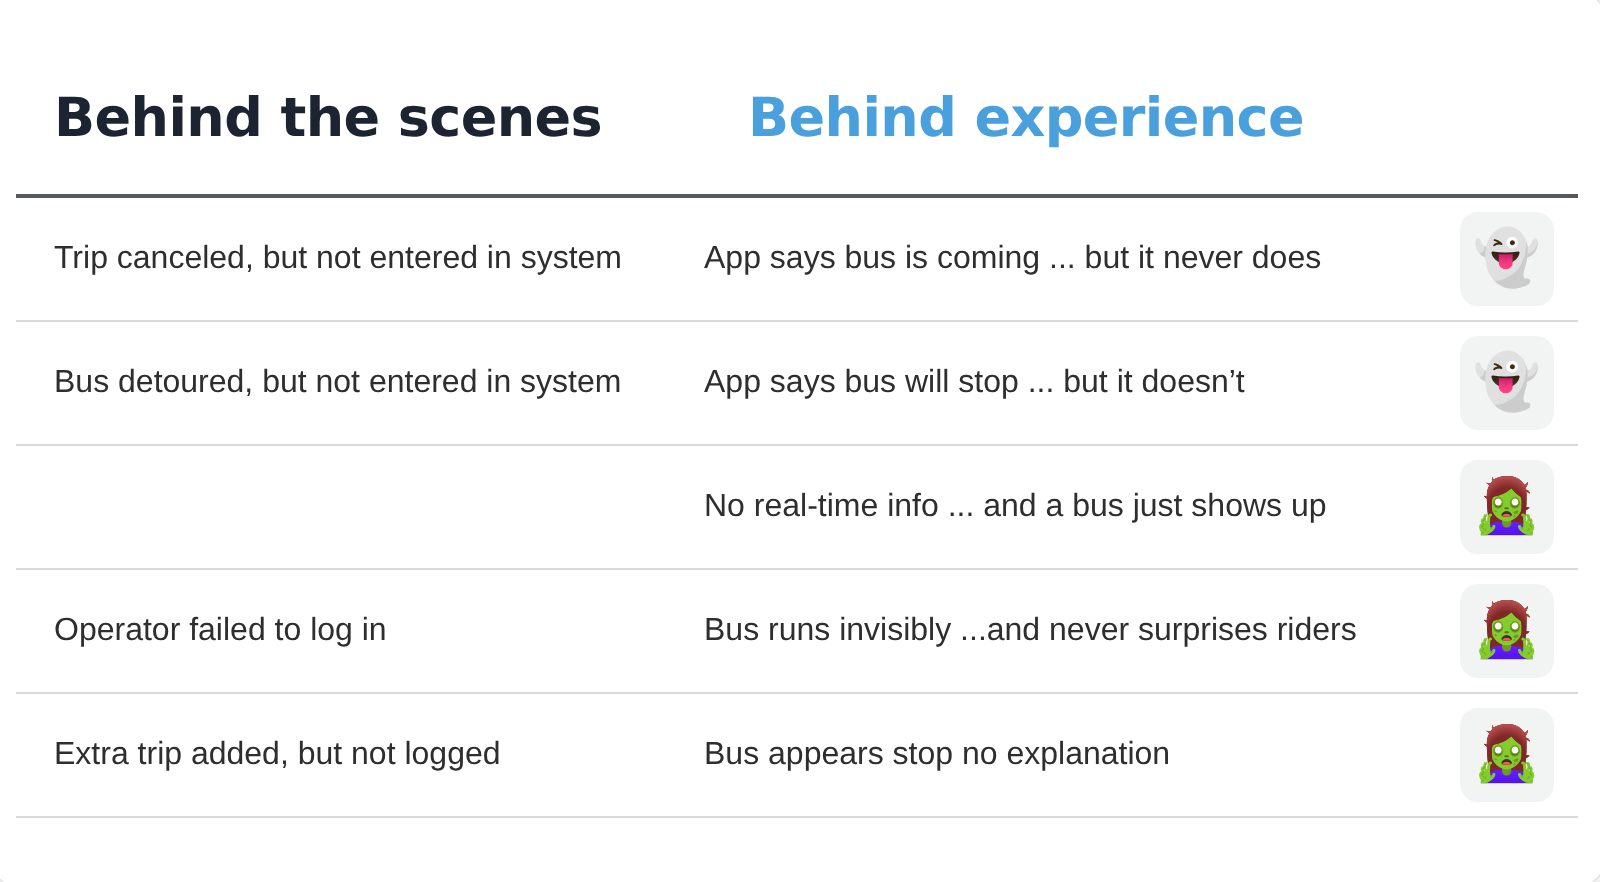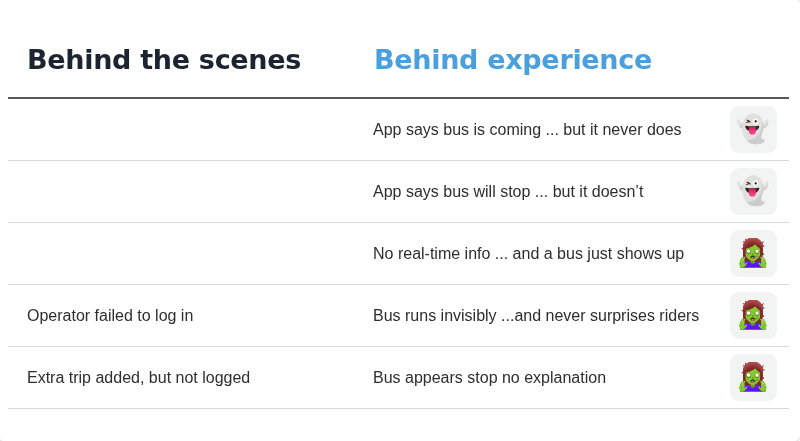--- a/index.html
+++ b/index.html
@@ -70,21 +70,21 @@
       position: absolute;
       top: 0;
       height: 61px;
       line-height: 61px;
       font-family: "Liberation Sans", sans-serif;
       font-size: 16px;
       color: #2e2e2e;
       white-space: nowrap;
     }
     .cell-left { left: 27px; }
-    .cell-right { left: 373px; }
+    .cell-right { left: 352px; }
     .icon-badge {
       position: absolute;
       left: 730px;
       top: 7px;
       width: 47px;
       height: 47px;
       border-radius: 9px;
       background: #f2f3f3;
       display: flex;
       align-items: center;
@@ -99,25 +99,27 @@
 <div class="card"></div>
 
 <div class="header">
   <div class="header-col header-left">Behind the scenes</div>
   <div class="header-col header-right">Behind experience</div>
   <div class="header-rule"></div>
 </div>
 
 <div class="rows">
   <div class="row">
+    <div class="cell cell-left">Trip canceled, but not entered in system</div>
     <div class="cell cell-right">App says bus is coming ... but it never does</div>
     <div class="icon-badge">👻</div>
     <div class="row-sep"></div>
   </div>
   <div class="row">
+    <div class="cell cell-left">Bus detoured, but not entered in system</div>
     <div class="cell cell-right">App says bus will stop ... but it doesn’t</div>
     <div class="icon-badge">👻</div>
     <div class="row-sep"></div>
   </div>
   <div class="row">
     <div class="cell cell-right">No real-time info ... and a bus just shows up</div>
     <div class="icon-badge">🧟‍♀️</div>
     <div class="row-sep"></div>
   </div>
   <div class="row">

